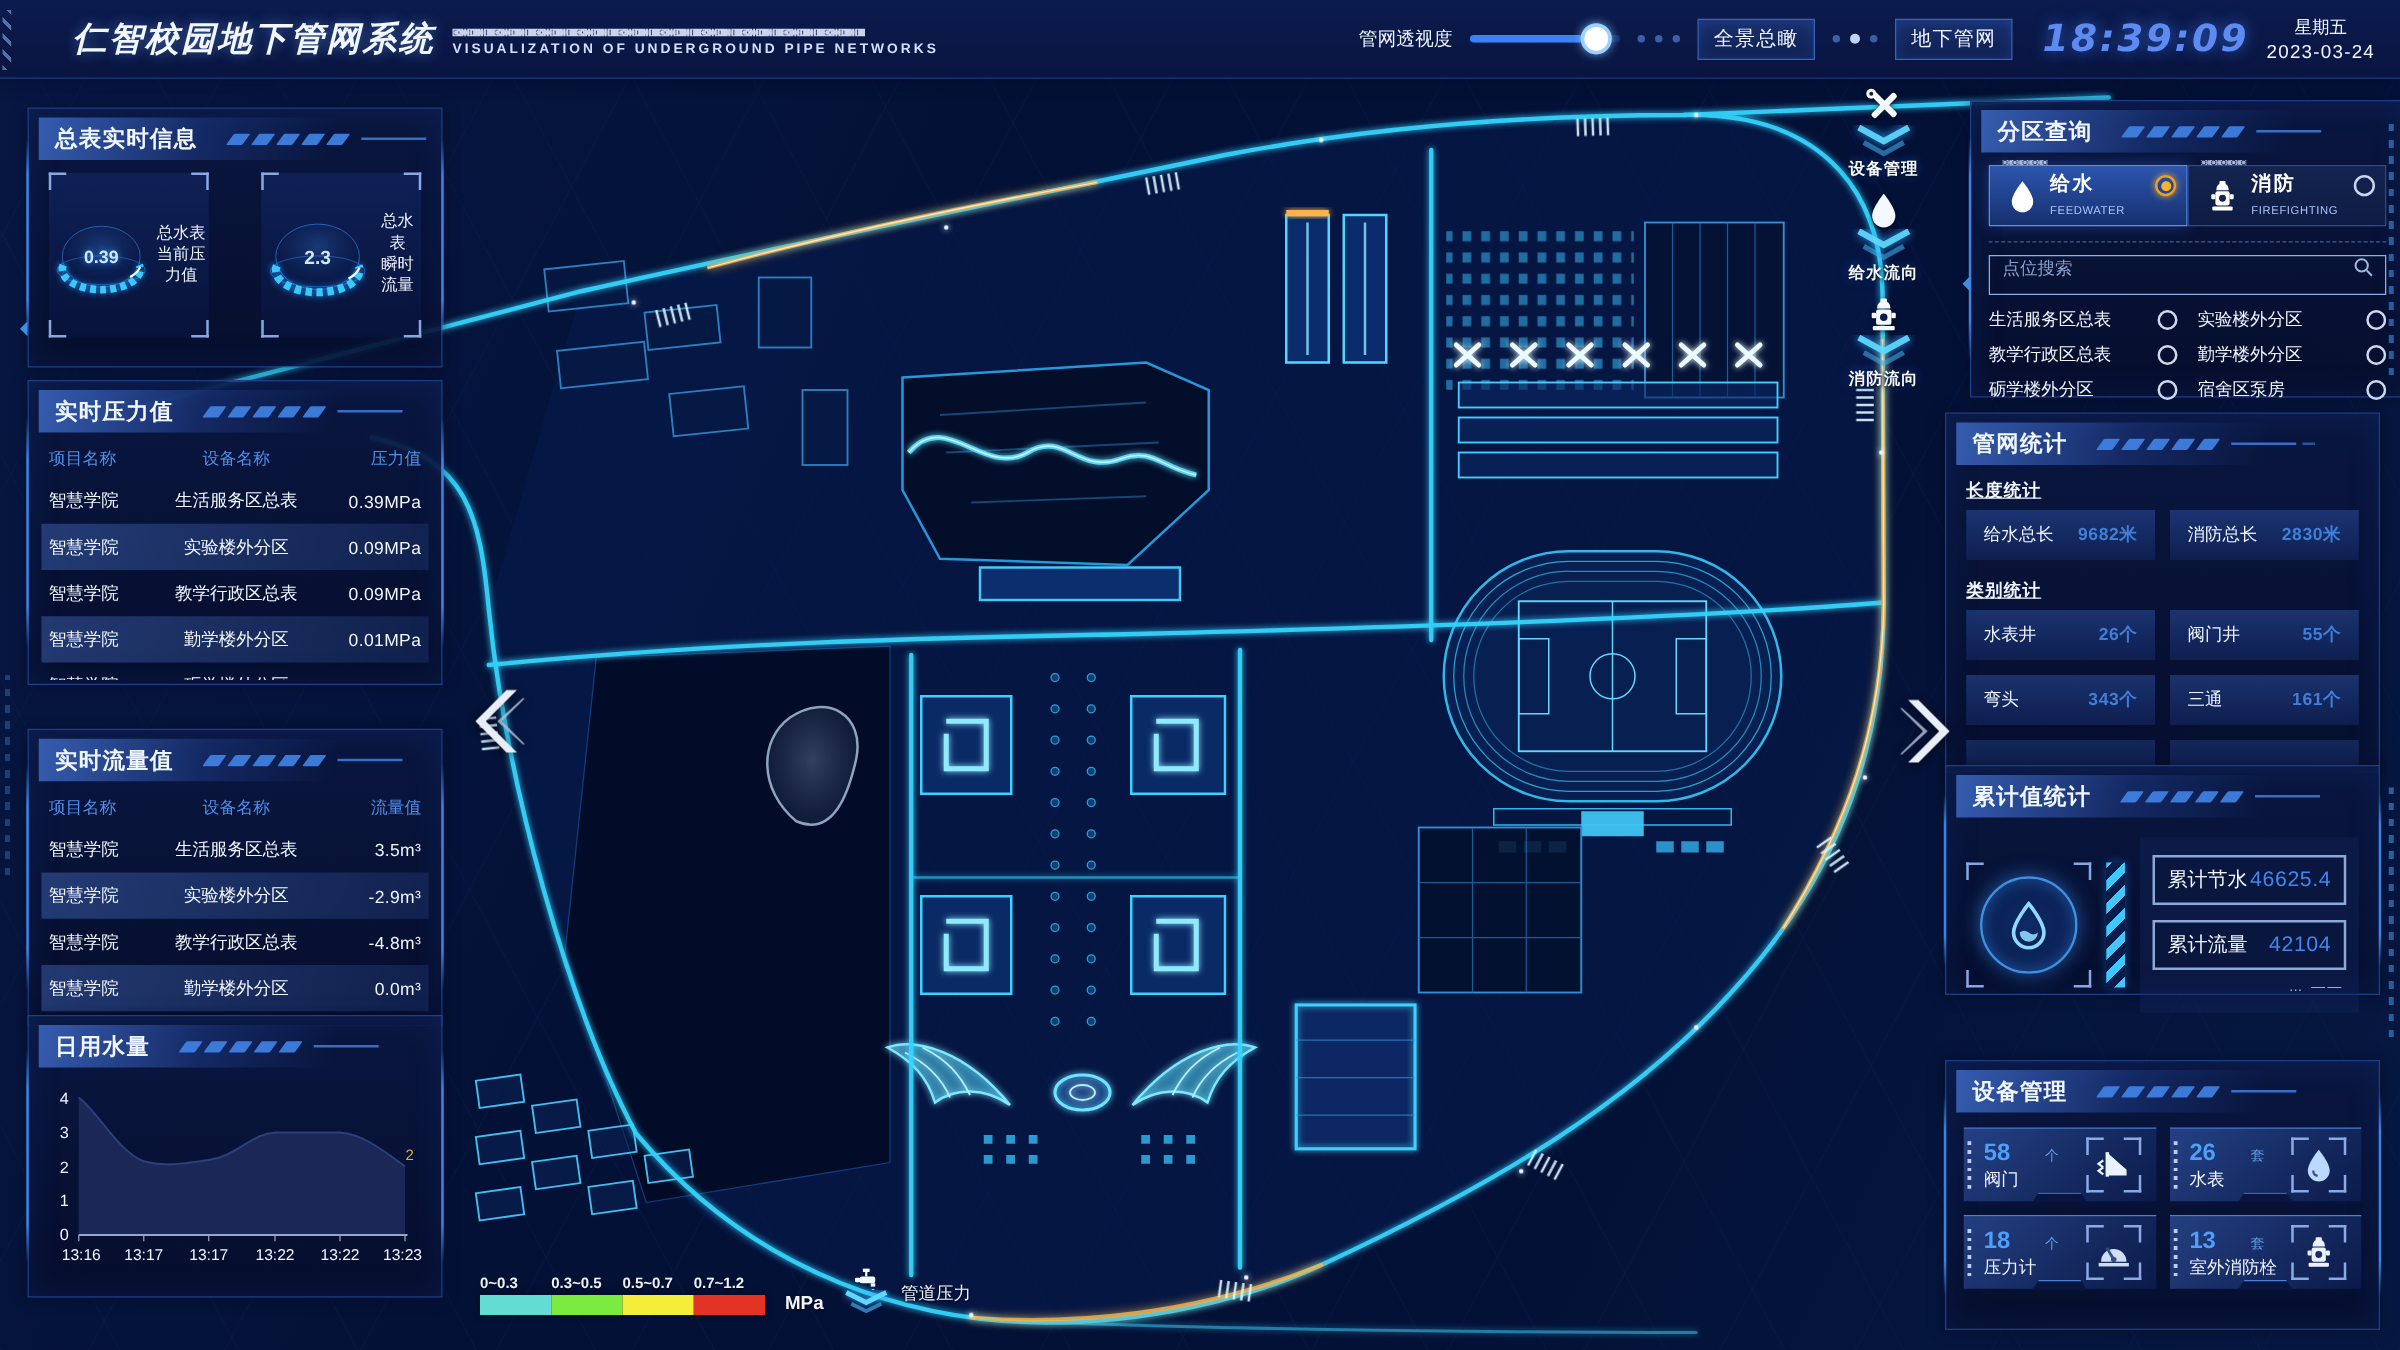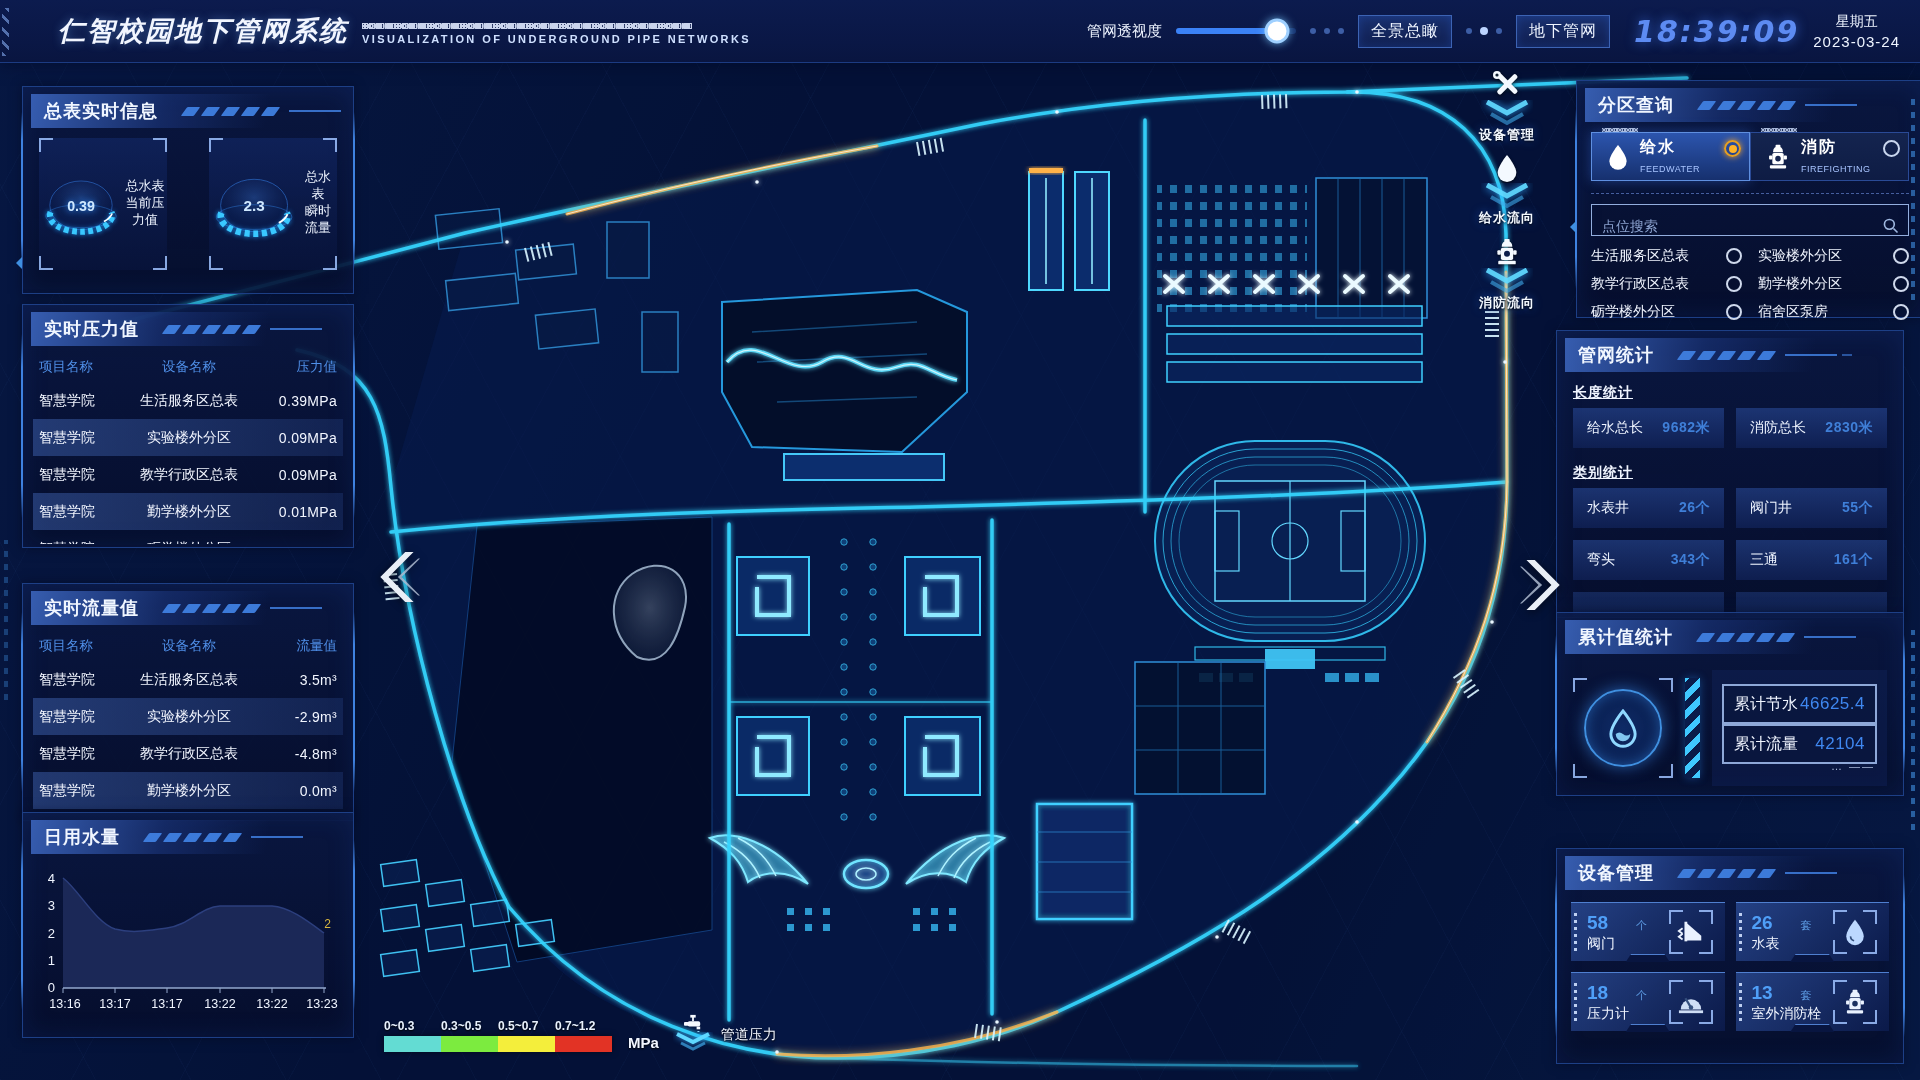--- a/index.html
+++ b/index.html
@@ -88,40 +88,40 @@
     background:linear-gradient(180deg,#14244f,#0e1c44);border:1px solid #2a4a96;cursor:pointer;}
   .tab.sel{background:linear-gradient(180deg,#2c55ae,#16306e);border-color:#5f8fe0;box-shadow:0 0 12px rgba(60,120,240,.4);}
   .tab .tl1{color:#fff;font-size:16px;font-weight:bold;letter-spacing:2px;}
   .tab .tl2{color:#a8c4ff;font-size:9px;letter-spacing:.5px;}
   .tab .radio{position:absolute;right:8px;top:7px;width:13px;height:13px;border-radius:50%;border:2px solid #c9d6ee;}
   .tab.sel .radio{border-color:#e8a020;box-shadow:0 0 6px rgba(255,170,40,.9);}
   .tab.sel .radio::after{content:"";position:absolute;inset:2.5px;border-radius:50%;background:#ffb428;}
   .tab-dots{position:absolute;left:10px;top:-5px;width:36px;height:4px;opacity:.8;
     background:repeating-radial-gradient(circle at 2px 2px,#cfe0ff 0 1.3px,transparent 1.8px) 0 0/8px 4px repeat-x;}
   .dashsep{border-top:1px dashed #5572b8;margin:12px 14px 0;opacity:.8;}
-  .search{display:flex;align-items:flex-end;margin:10px 14px 0;border:1px solid #93aede;height:30px;padding:0 8px;}
+  .search{display:flex;align-items:flex-start;margin:10px 14px 0;border:1px solid #93aede;height:30px;padding:0 8px;}
   .search input{flex:1;background:transparent;border:none;outline:none;color:#cdd9f2;font-size:14px;}
   .search input::placeholder{color:#8ba2cf;}
   .zlist{display:grid;grid-template-columns:1fr 1fr;column-gap:16px;margin:6px 14px 0;overflow:hidden;height:78px;}
   .zitem{display:flex;align-items:center;justify-content:space-between;height:28px;color:#f0f5ff;font-size:14px;cursor:pointer;}
   .zitem .radio{width:12px;height:12px;border-radius:50%;border:2px solid #cfd9ec;}
   .secline{color:#f0f5ff;font-size:14px;font-weight:bold;margin:12px 16px 6px;letter-spacing:1px;text-decoration:underline;}
   .sboxes{display:grid;grid-template-columns:1fr 1fr;gap:12px;margin:2px 16px 0;}
   .sbox{height:40px;display:flex;align-items:center;justify-content:space-between;padding:0 14px;
     background:linear-gradient(180deg,rgba(47,85,170,.5),rgba(18,38,95,.65));}
   .sbox .lb{color:#eef4ff;font-size:14px;}
   .sbox .vl{color:#3f7fd8;font-size:14px;font-weight:bold;letter-spacing:.5px;}
   
   .cum{display:flex;align-items:center;gap:12px;padding:16px 16px 0;}
   .cum-icon{width:100px;height:100px;display:flex;align-items:center;justify-content:center;flex:0 0 auto;}
   .cum-circ{width:74px;height:74px;border-radius:50%;border:2px solid #3f8fe0;display:flex;align-items:center;justify-content:center;
     box-shadow:0 0 16px rgba(60,150,255,.55),inset 0 0 14px rgba(60,150,255,.45);background:radial-gradient(circle,#0e2a66,#081a46);}
   .stripes{width:15px;height:100px;flex:0 0 auto;
     background:repeating-linear-gradient(-45deg,#3fc8ff 0 6px,#0a1c4a 6px 13px);box-shadow:0 0 8px rgba(40,140,240,.4);}
-  .cum-right{flex:1;display:flex;flex-direction:column;background:rgba(20,40,100,.35);padding:14px 10px;}
+  .cum-right{flex:1;display:flex;flex-direction:column;gap:12px;background:rgba(20,40,100,.35);padding:14px 10px;}
   .cbox{height:36px;border:2px solid #8ea8d8;display:flex;align-items:center;justify-content:space-between;padding:0 10px;background:rgba(8,22,60,.6);}
   .cbox .lb{color:#f0f5ff;font-size:16px;}
   .cbox .vl{color:#3f87f0;font-size:17px;font-weight:normal;letter-spacing:.5px;}
   .cum-deco{align-self:flex-end;color:#cfe0ff;font-size:11px;letter-spacing:2px;opacity:.8;margin:-4px 2px 0;}
   
   .dcards{display:grid;grid-template-columns:1fr 1fr;gap:11px;margin:12px 14px 0;}
   .dcard{position:relative;height:58px;background:linear-gradient(135deg,rgba(64,110,205,.5),rgba(12,28,78,.85));
     border-top:1px solid #4f7fd0;display:flex;align-items:center;justify-content:space-between;padding:0 12px 0 16px;}
   .dcard::before{content:"";position:absolute;left:3px;top:10px;bottom:10px;width:3px;opacity:.9;
     background:repeating-linear-gradient(0deg,#cfe0ff 0 3px,transparent 3px 7px);}

